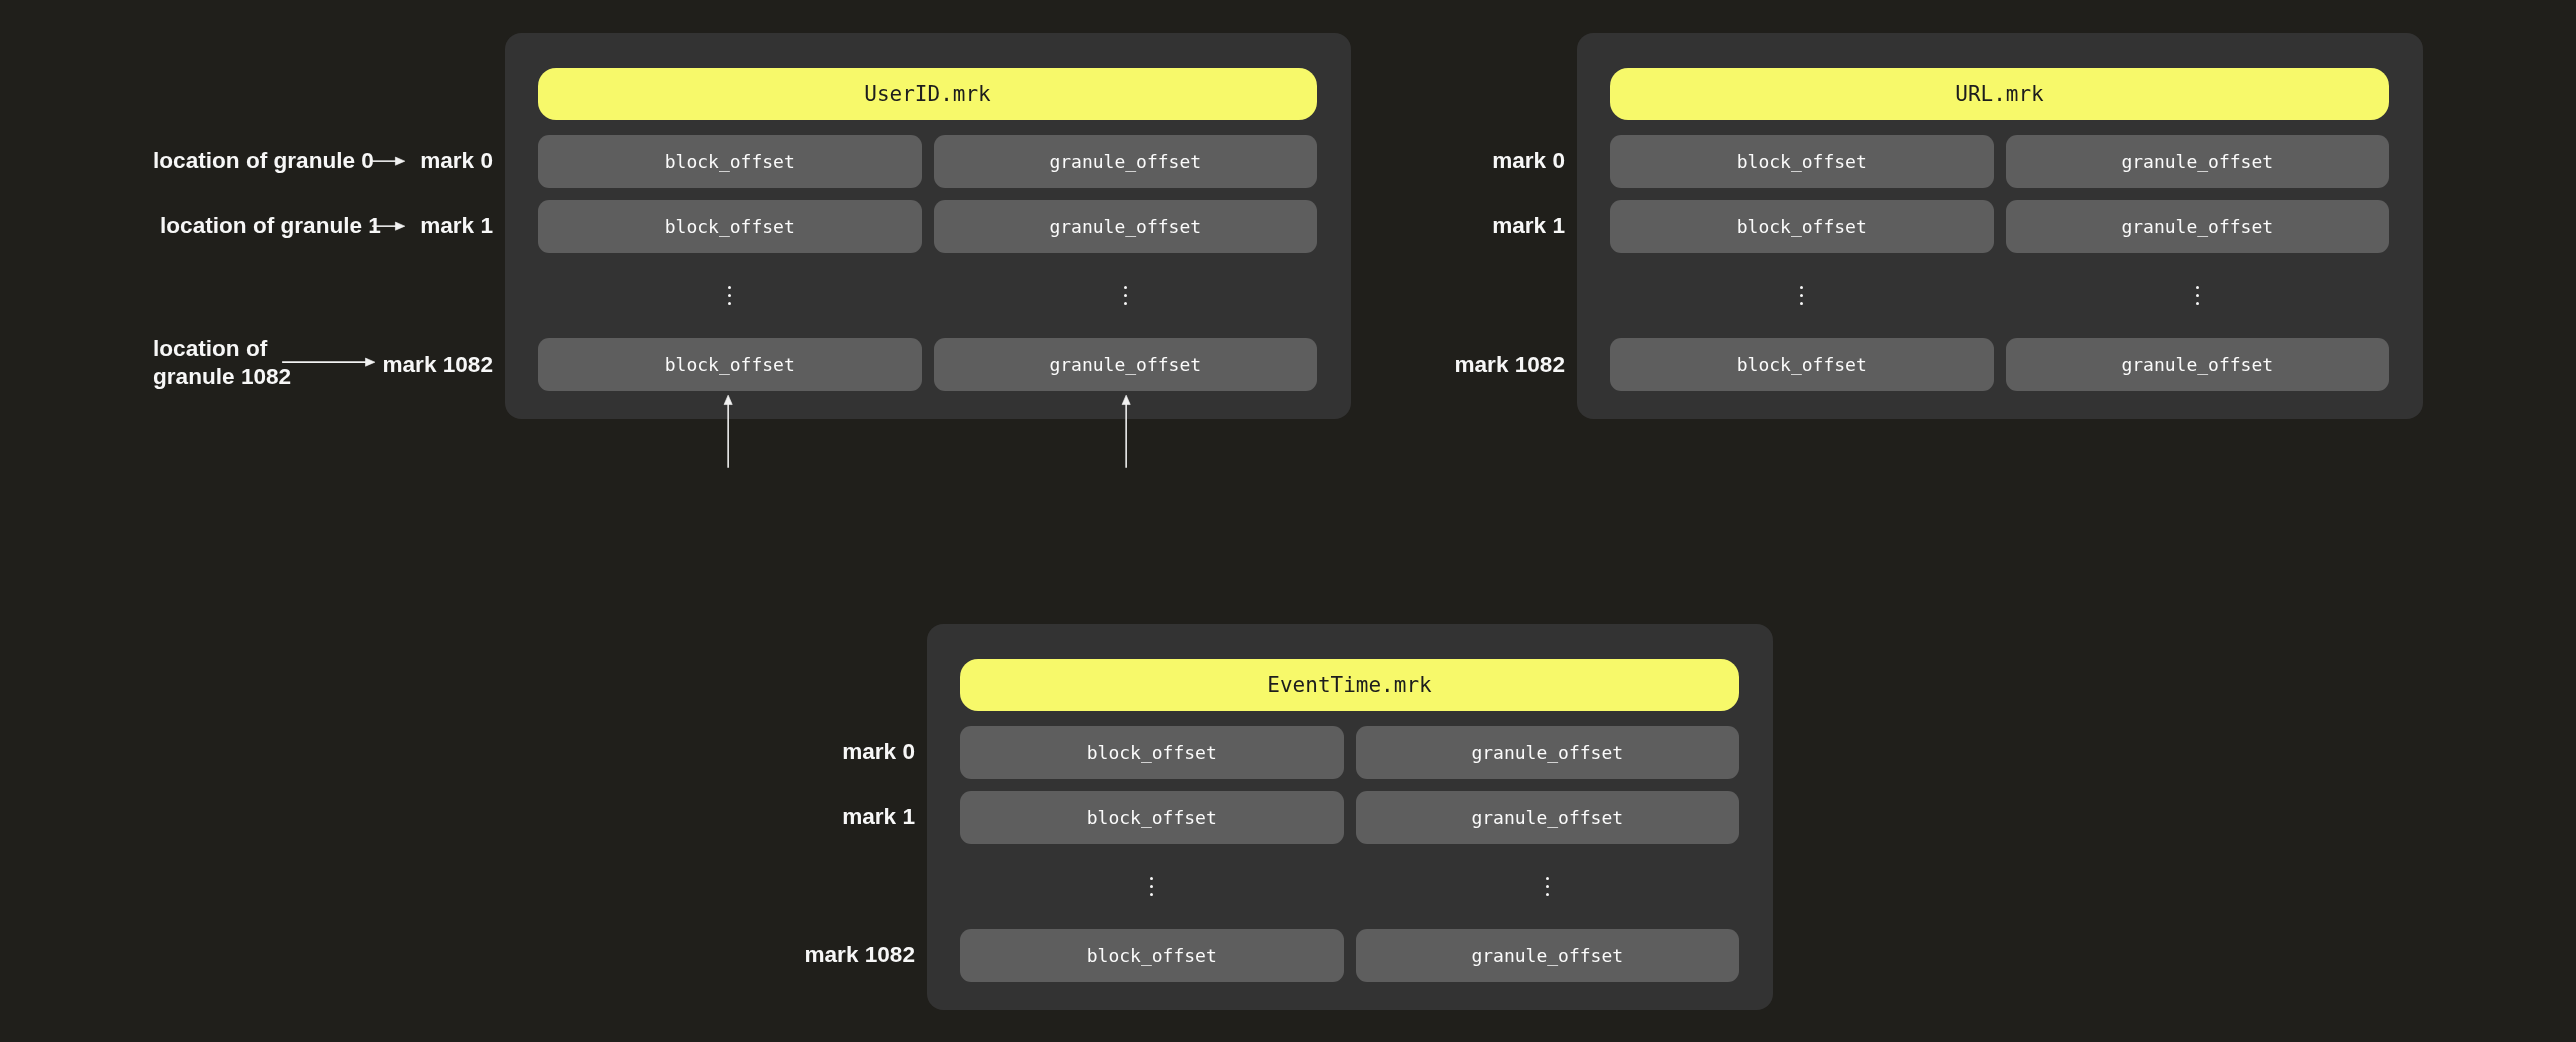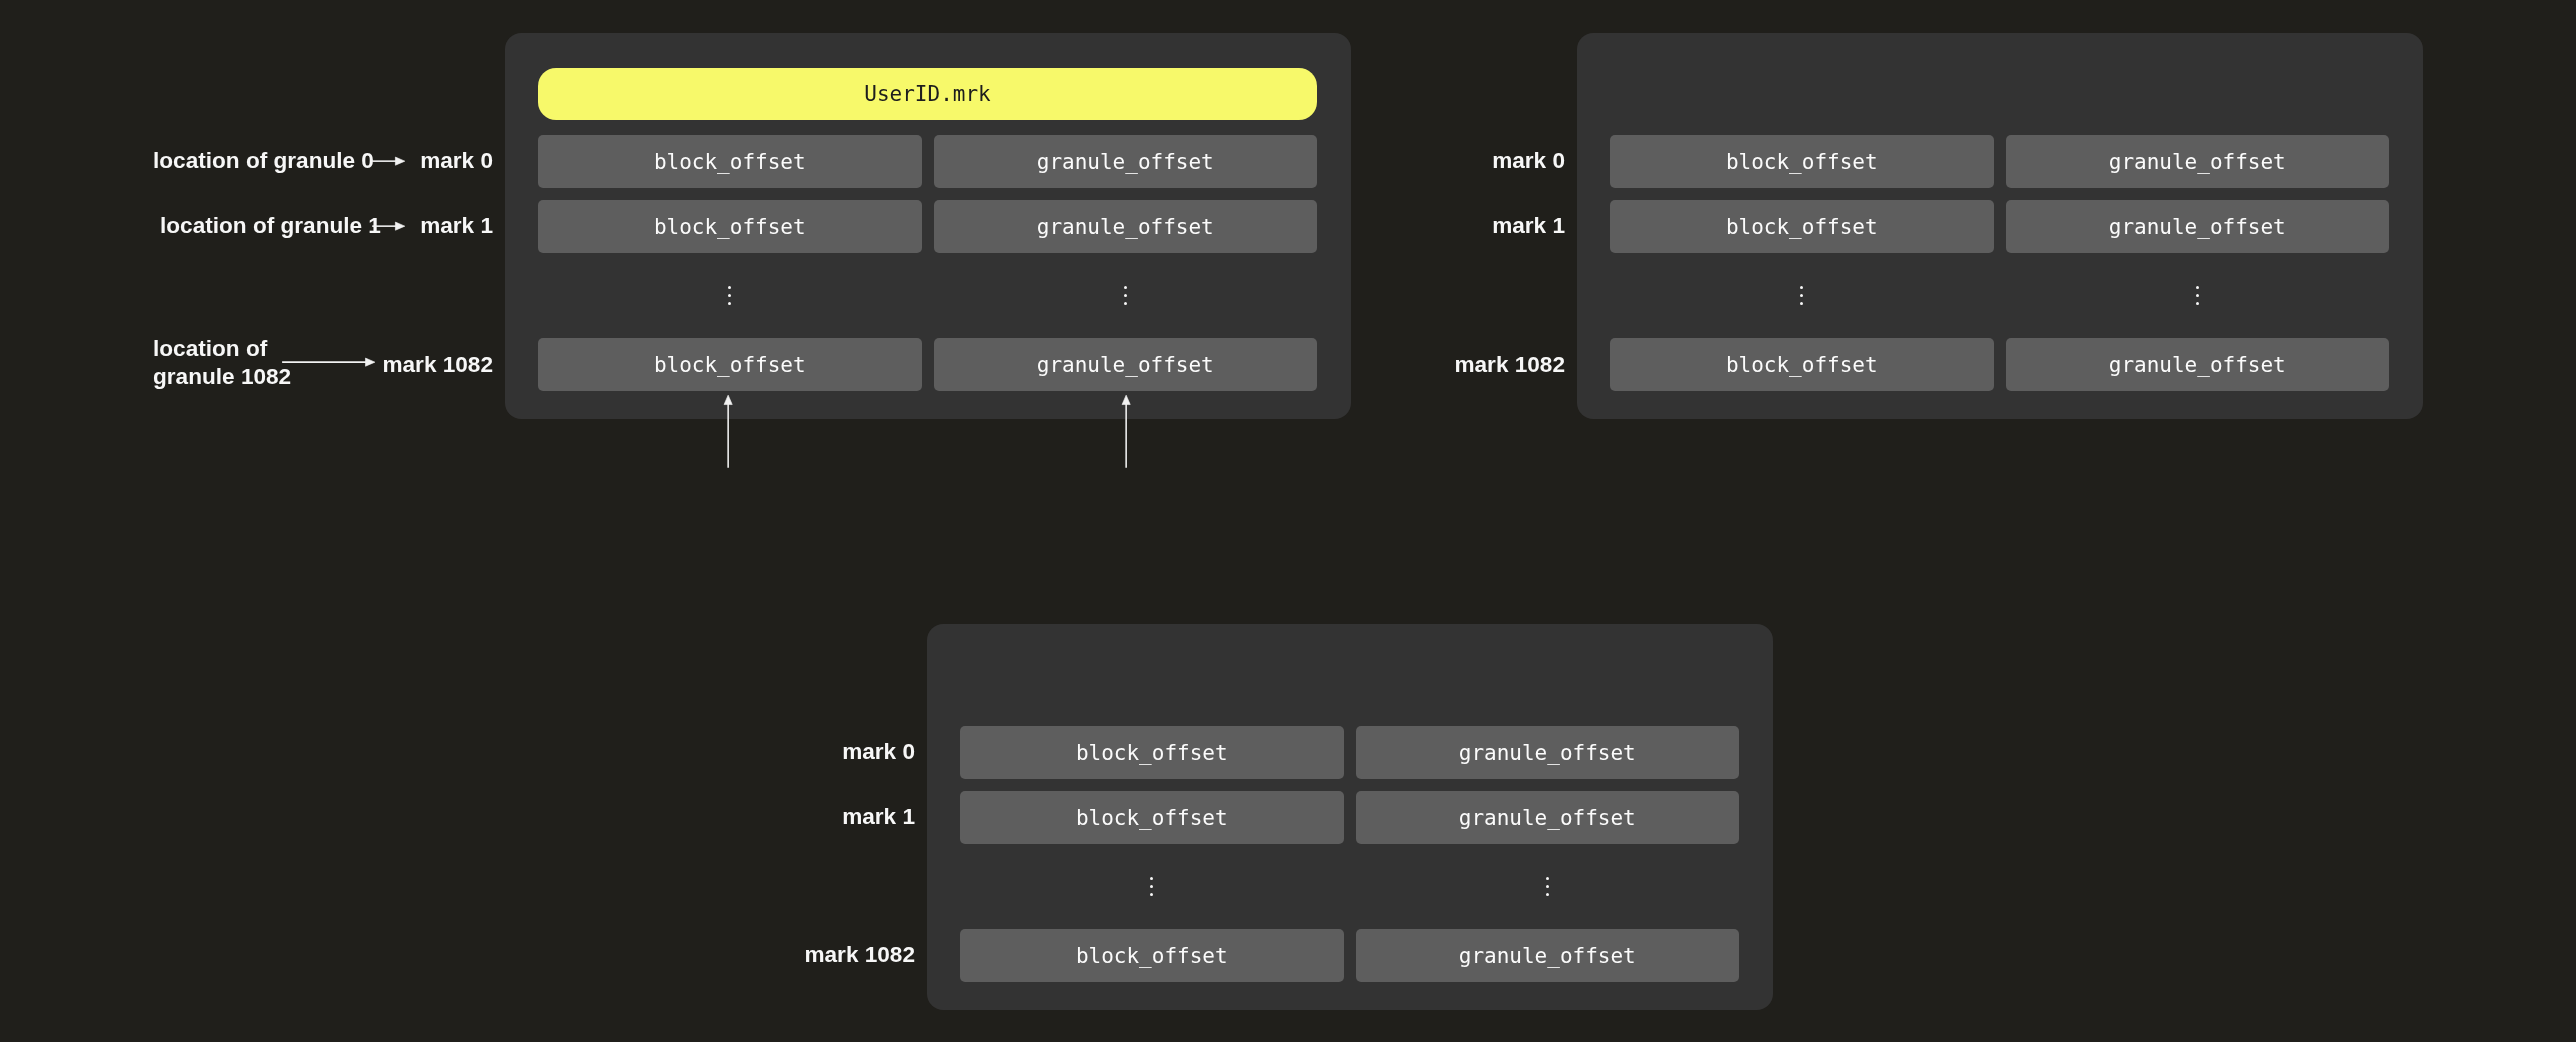--- a/index.html
+++ b/index.html
@@ -30,24 +30,24 @@
   }
   .row {
     position: absolute; left: 33px; width: 779px; height: 53px;
     display: grid; grid-template-columns: 1fr 1fr; gap: 12px;
   }
   .row1 { top: 102px; }
   .row2 { top: 167px; }
   .row3 { top: 305px; }
   .cell {
     background: var(--cell-bg, #5e5e5e);
-    border-radius: 5px;
+    border-radius: 11px;
     display: flex; align-items: center; justify-content: center;
     font-family: "DejaVu Sans Mono", "Liberation Mono", monospace;
-    font-size: 21px;
+    font-size: 18px;
     color: #fbfbfb;
   }
   .dotsrow {
     position: absolute; left: 33px; top: 220px;
     width: 779px; height: 85px;
     display: grid; grid-template-columns: 1fr 1fr; gap: 12px;
   }
   .dots {
     align-self: center; justify-self: center;
     display: flex; flex-direction: column; gap: 5px; align-items: center;
@@ -109,20 +109,23 @@
           <i class="dot"></i>
         </div>
     </div>
     <div class="row row3">
       <div class="cell">block_offset</div>
       <div class="cell">granule_offset</div>
     </div>
   </section>
 
   <section class="panel" style="left:1577px; top:33px;">
+    <div class="hdr">
+      <span>URL.mrk</span>
+    </div>
     <div class="row row1">
       <div class="cell">block_offset</div>
       <div class="cell">granule_offset</div>
     </div>
     <div class="row row2">
       <div class="cell">block_offset</div>
       <div class="cell">granule_offset</div>
     </div>
     <div class="dotsrow">
       <div class="dots">
@@ -136,20 +139,23 @@
           <i class="dot"></i>
         </div>
     </div>
     <div class="row row3">
       <div class="cell">block_offset</div>
       <div class="cell">granule_offset</div>
     </div>
   </section>
 
   <section class="panel" style="left:927px; top:624px;">
+    <div class="hdr">
+      <span>EventTime.mrk</span>
+    </div>
     <div class="row row1">
       <div class="cell">block_offset</div>
       <div class="cell">granule_offset</div>
     </div>
     <div class="row row2">
       <div class="cell">block_offset</div>
       <div class="cell">granule_offset</div>
     </div>
     <div class="dotsrow">
       <div class="dots">

